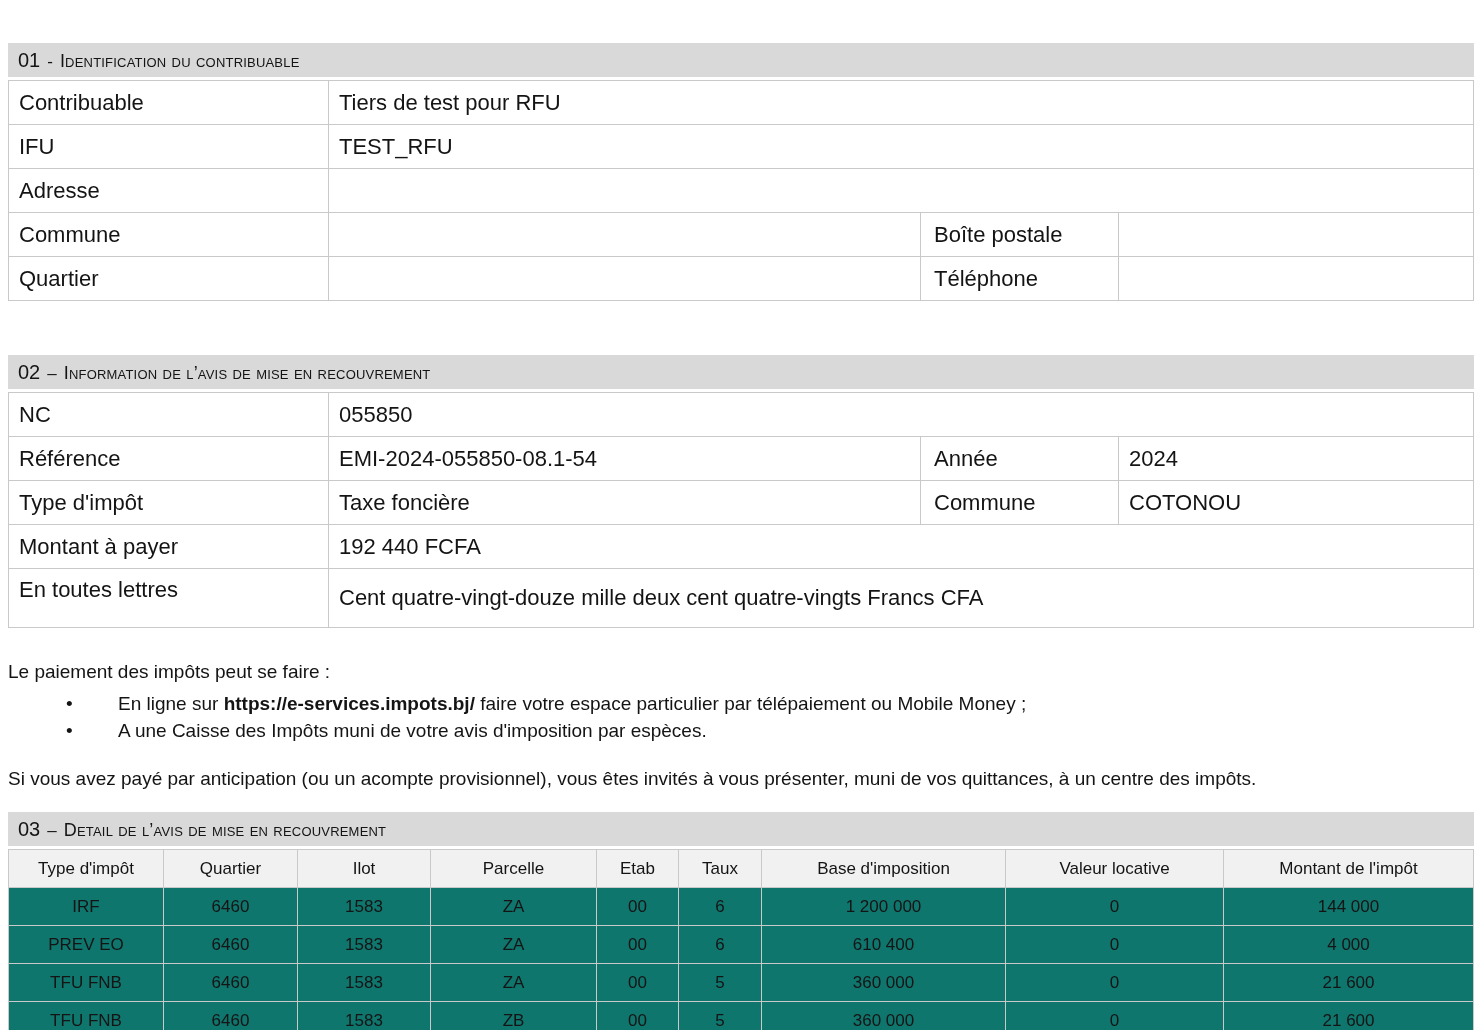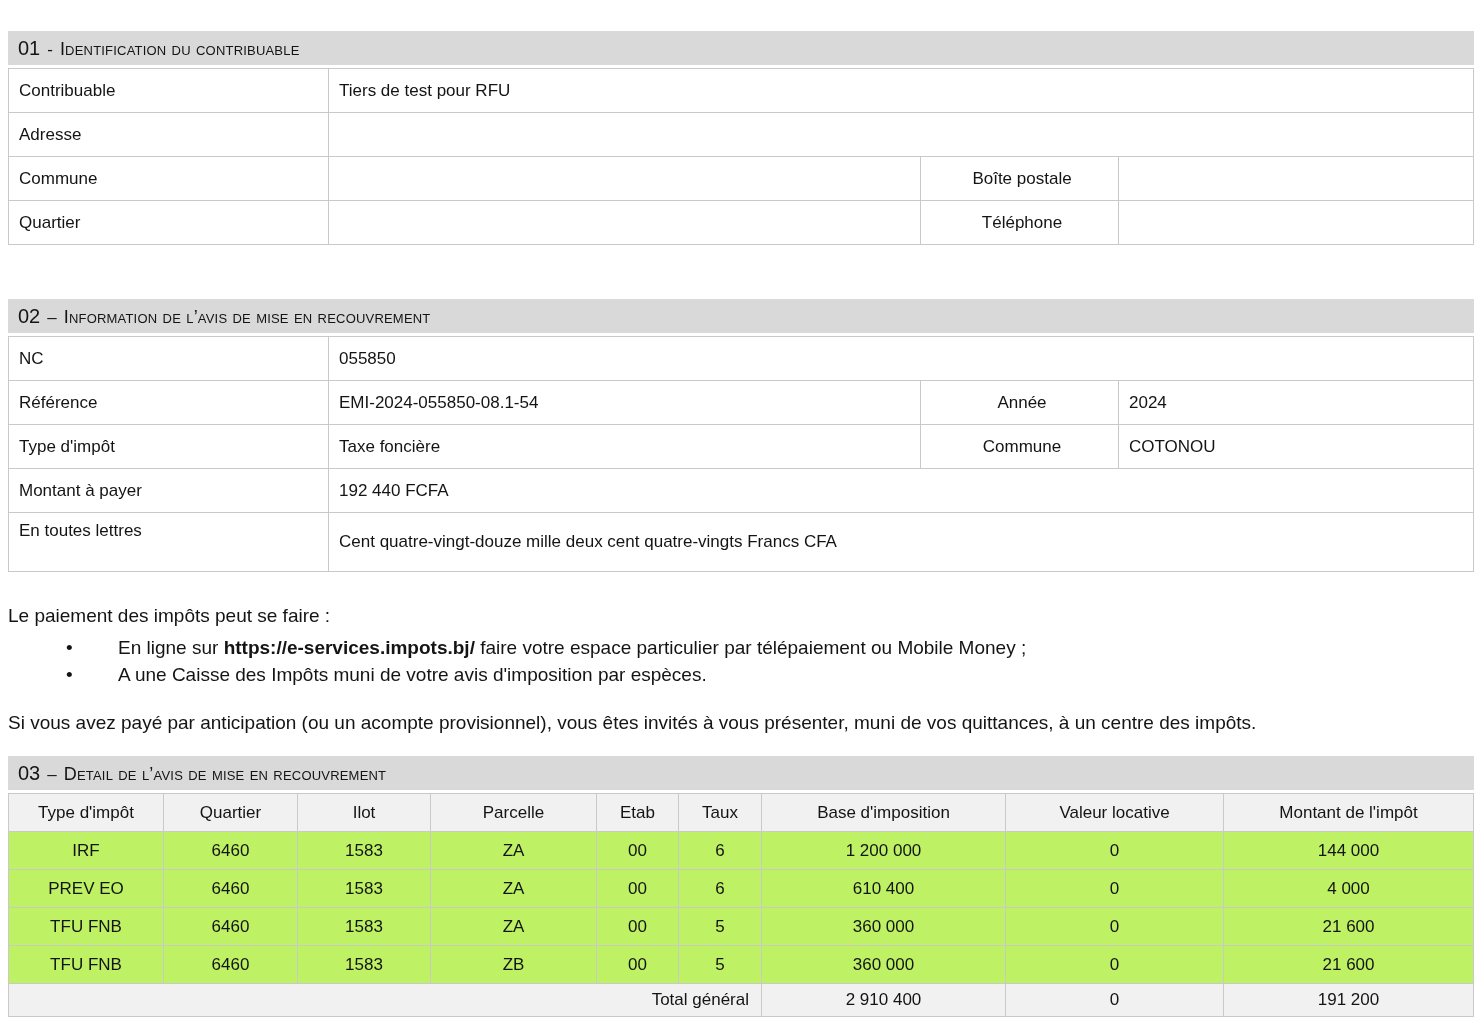--- a/index.html
+++ b/index.html
@@ -33,32 +33,32 @@
   .band .band-title { font-variant: small-caps; font-size: 18px; letter-spacing: 0.2px; }
 
   
   table.kv {
     width: 100%;
     border-collapse: collapse;
     table-layout: fixed;
   }
   table.kv td {
     border: 1px solid #c9c9c9;
-    font-size: 17px;
+    font-size: 22px;
     height: 39px;
     padding: 2px 8px 2px 10px;
     vertical-align: middle;
     overflow: hidden;
     white-space: nowrap;
   }
-  table.kv td.lbl2 { padding-left: 13px; text-align: center; }
+  table.kv td.lbl2 { padding-left: 13px; }
   table.kv tr.tall td { height: 48px; }
   table.kv td.top { vertical-align: top; padding-top: 8px; }
 
-  .sec-01 .band, .sec-02 .band, .sec-03 .band { margin-top: 4px; }
+  .sec-01 .band, .sec-02 .band, .sec-03 .band { margin-top: 16px; }
   .sec-02 { margin-top: 54px; }
   .sec-03 { margin-top: 22px; }
 
   
   .paytext { font-size: 19px; }
   .paytext p { margin: 0; }
   .p-intro { margin-top: 33px !important; }
   .bullets { margin: 7px 0 0 0; padding: 0; list-style: none; }
   .bullets li { position: relative; padding-left: 110px; line-height: 27px; white-space: nowrap; }
   .bullet-glyph { position: absolute; left: 58px; top: 0; }
@@ -76,21 +76,21 @@
     border: 1px solid #c9c9c9;
     font-size: 17px;
     font-weight: normal;
     text-align: center;
     vertical-align: middle;
     padding: 0 4px;
     overflow: hidden;
     white-space: nowrap;
   }
   table.grid thead th { background: #f1f1f1; height: 37px; }
-  table.grid tbody td { height: 37px; background: #bef264; }
+  table.grid tbody td { height: 37px; background: #0f766e; }
   table.grid tr.total td { background: #f1f1f1; height: 32px; }
   table.grid td.total-label { text-align: right; padding-right: 12px; }
 </style>
 </head>
 <body>
 
 <div class="doc">
 
   <section class="sec-01">
     <div class="band">
@@ -100,20 +100,24 @@
       <colgroup>
           <col style="width:320px">
           <col style="width:592px">
           <col style="width:198px">
           <col>
         </colgroup>
       <tbody>
           <tr>
         <td class="lbl">Contribuable</td>
         <td class="val" colspan="3">Tiers de test pour RFU</td>
+      </tr>
+      <tr>
+        <td class="lbl">IFU</td>
+        <td class="val" colspan="3">TEST_RFU</td>
       </tr>
       <tr>
         <td class="lbl">Adresse</td>
         <td class="val" colspan="3"></td>
       </tr>
       <tr>
         <td class="lbl">Commune</td>
         <td class="val"></td>
         <td class="lbl2">Boîte postale</td>
         <td class="val2"></td>

